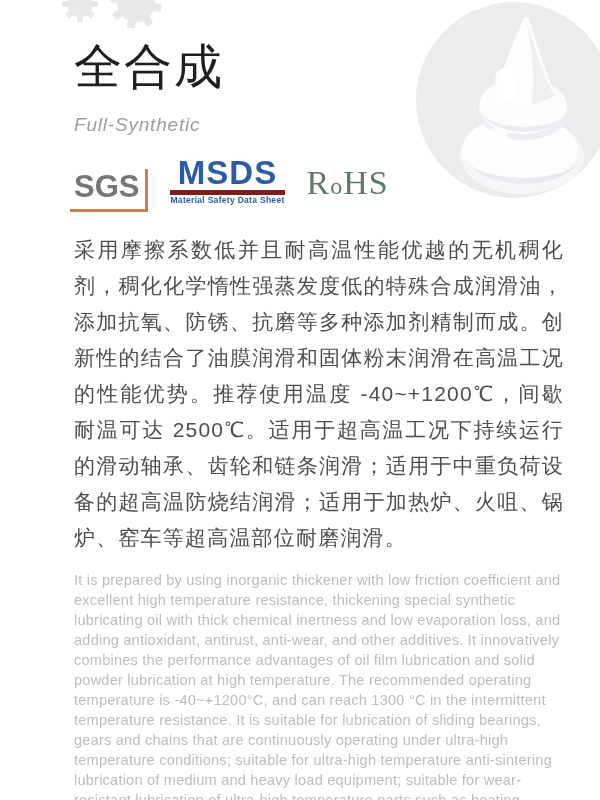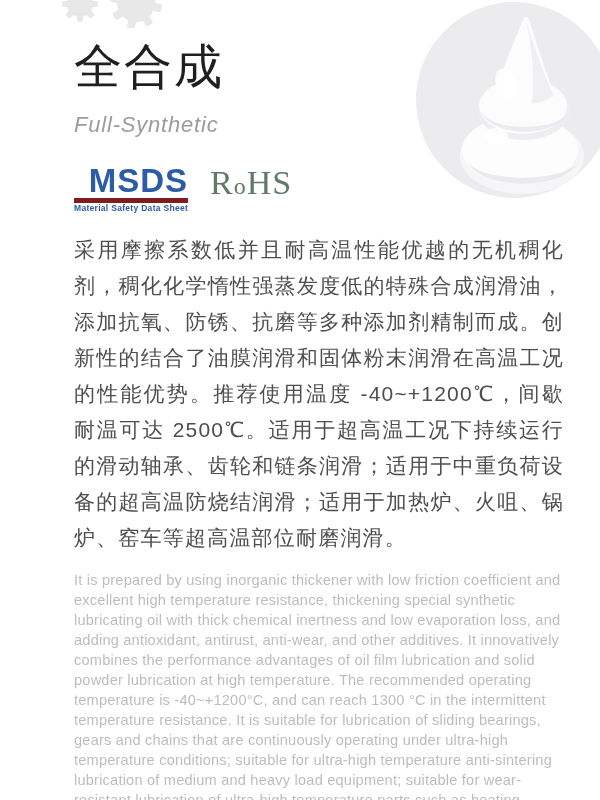--- a/index.html
+++ b/index.html
@@ -40,40 +40,40 @@
     color: #1f1f1f; letter-spacing: 2px;
   }
   .title-line2 {
     font-size: 46px; line-height: 52px; font-weight: 800;
     color: #d5382d; letter-spacing: 1px;
   }
   .subtitle {
     margin-top: 17px;
     font-style: italic;
     color: #9c9c9c;
-    font-size: 22px; line-height: 27px;
+    font-size: 19px; line-height: 27px;
     letter-spacing: 0.8px;
   }
 
   .cert-row {
     margin-top: 26px;
     display: flex; align-items: flex-end; gap: 22px;
     height: 50px;
   }
   .sgs-logo {
     position: relative;
     font-size: 31px; font-weight: 800; color: #767676;
     letter-spacing: 0px;
     padding: 0 6px 4px 4px;
     border-bottom: 3px solid #cf7f4e;
     border-right: 3px solid #cf7f4e;
     margin-left: -4px;
     margin-bottom: 2px;
   }
-  .msds-logo { text-align: right; line-height: 1; margin-bottom: 2px; }
+  .msds-logo { text-align: center; line-height: 1; margin-bottom: 10px; }
   .msds-main {
     font-size: 33px; font-weight: 800; color: #2d5ca6;
     letter-spacing: 1px; line-height: 30px;
   }
   .msds-tagline {
     font-size: 8.5px; font-weight: 700; color: #2d5ca6;
     letter-spacing: 0.3px; margin-top: 2px;
     border-top: 5px solid #7f1d1d; padding-top: 1px;
   }
   .rohs-logo {
@@ -160,20 +160,21 @@
 
   <div>
     <div class="title-line1">全合成</div>
   </div>
 
   <div class="subtitle">
     <div>Full-Synthetic</div>
   </div>
 
   <div class="cert-row">
+    <div class="sgs-logo">SGS</div>
     <div class="msds-logo">
       <div class="msds-main">MSDS</div>
       <div class="msds-tagline">Material Safety Data Sheet</div>
     </div>
     <div class="rohs-logo"><span>R</span><span class="small-o">o</span><span>HS</span></div>
   </div>
 
   <p class="desc-zh">采用摩擦系数低并且耐高温性能优越的无机稠化剂，稠化化学惰性强蒸发度低的特殊合成润滑油，添加抗氧、防锈、抗磨等多种添加剂精制而成。创新性的结合了油膜润滑和固体粉末润滑在高温工况的性能优势。推荐使用温度 -40~+1200℃，间歇耐温可达 2500℃。适用于超高温工况下持续运行的滑动轴承、齿轮和链条润滑；适用于中重负荷设备的超高温防烧结润滑；适用于加热炉、火咀、锅炉、窑车等超高温部位耐磨润滑。</p>
 
   <p class="desc-en">It is prepared by using inorganic thickener with low friction coefficient and excellent high temperature resistance, thickening special synthetic lubricating oil with thick chemical inertness and low evaporation loss, and adding antioxidant, antirust, anti-wear, and other additives. It innovatively combines the performance advantages of oil film lubrication and solid powder lubrication at high temperature. The recommended operating temperature is -40~+1200°C, and can reach 1300 °C in the intermittent temperature resistance. It is suitable for lubrication of sliding bearings, gears and chains that are continuously operating under ultra-high temperature conditions; suitable for ultra-high temperature anti-sintering lubrication of medium and heavy load equipment; suitable for wear-resistant lubrication of ultra-high temperature parts such as heating furnace, fire nozzle as well as boiler and kiln car.</p>

